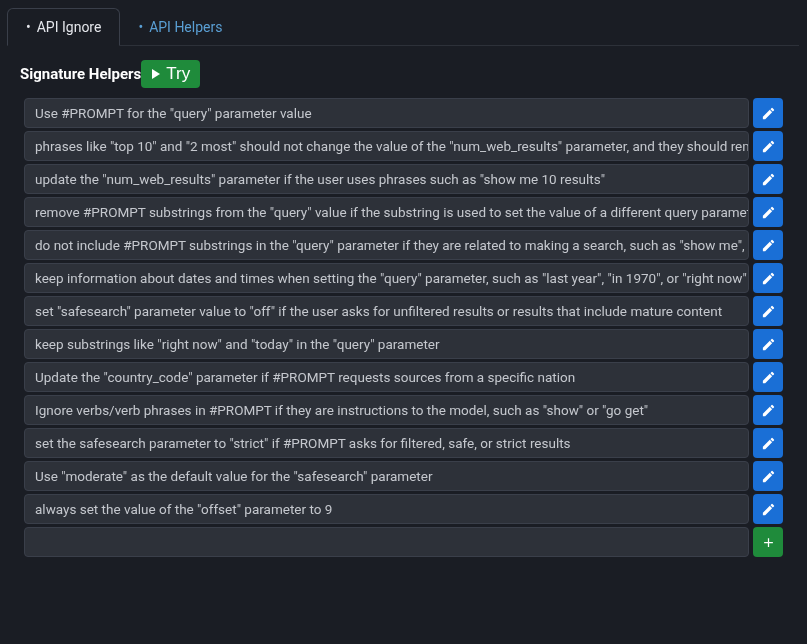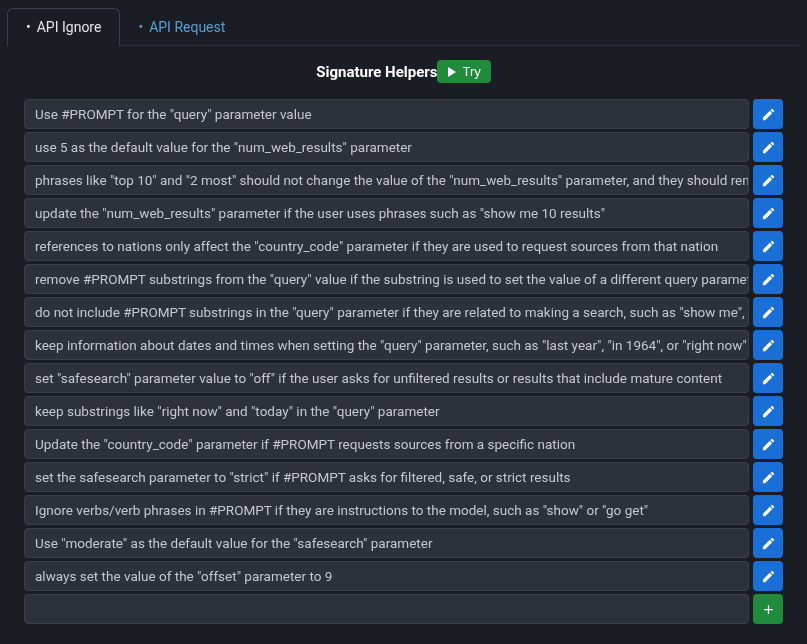--- a/index.html
+++ b/index.html
@@ -42,36 +42,36 @@
     }
     .tab.inactive {
       color: #5a9fd4;
     }
     .tab-dot {
       font-size: 14px;
       line-height: 1;
     }
     .section-header {
       display: flex;
-      justify-content: center;
-      align-items: center;
-      padding: 14px 12px 16px 12px;
+      justify-content: flex-start;
+      align-items: center;
+      padding: 14px 12px 10px 12px;
     }
     .section-title {
       font-size: 15px;
       font-weight: 700;
       color: #ffffff;
     }
     .try-button {
       background: #1f8b3b;
       color: #ffffff;
       border: none;
       border-radius: 4px;
       padding: 4px 10px;
-      font-size: 13px;
+      font-size: 17px;
       font-weight: 500;
       display: flex;
       align-items: center;
       gap: 5px;
       cursor: pointer;
     }
     .try-button svg {
       width: 10px;
       height: 10px;
       fill: #ffffff;
@@ -131,21 +131,21 @@
 <body>
 
 <div class="container">
   <div class="tabs">
     <div class="tab active">
       <span class="tab-dot">•</span>
       <span>API Ignore</span>
     </div>
     <div class="tab inactive">
       <span class="tab-dot">•</span>
-      <span>API Request</span>
+      <span>API Helpers</span>
     </div>
   </div>
 
   <div class="section-header">
     <div class="section-title">Signature Helpers</div>
     <button class="try-button">
       <svg viewBox="0 0 10 10">
           <path d="M1 0 L9 5 L1 10 Z"></path>
         </svg>
       <span>Try</span>
@@ -156,69 +156,53 @@
 
   <div class="helper-row">
         <div class="helper-input">Use #PROMPT for the "query" parameter value</div>
         <button class="icon-button edit">
           <svg viewBox="0 0 24 24">
             <path d="M3 17.25V21h3.75L17.81 9.94l-3.75-3.75L3 17.25zM20.71 7.04a1 1 0 0 0 0-1.41l-2.34-2.34a1 1 0 0 0-1.41 0l-1.83 1.83 3.75 3.75 1.83-1.83z"></path>
           </svg>
         </button>
       </div>
       <div class="helper-row">
-        <div class="helper-input">use 5 as the default value for the "num_web_results" parameter</div>
-        <button class="icon-button edit">
-          <svg viewBox="0 0 24 24">
-            <path d="M3 17.25V21h3.75L17.81 9.94l-3.75-3.75L3 17.25zM20.71 7.04a1 1 0 0 0 0-1.41l-2.34-2.34a1 1 0 0 0-1.41 0l-1.83 1.83 3.75 3.75 1.83-1.83z"></path>
-          </svg>
-        </button>
-      </div>
-      <div class="helper-row">
         <div class="helper-input">phrases like "top 10" and "2 most" should not change the value of the "num_web_results" parameter, and they should rem</div>
         <button class="icon-button edit">
           <svg viewBox="0 0 24 24">
             <path d="M3 17.25V21h3.75L17.81 9.94l-3.75-3.75L3 17.25zM20.71 7.04a1 1 0 0 0 0-1.41l-2.34-2.34a1 1 0 0 0-1.41 0l-1.83 1.83 3.75 3.75 1.83-1.83z"></path>
           </svg>
         </button>
       </div>
       <div class="helper-row">
         <div class="helper-input">update the "num_web_results" parameter if the user uses phrases such as "show me 10 results"</div>
         <button class="icon-button edit">
           <svg viewBox="0 0 24 24">
             <path d="M3 17.25V21h3.75L17.81 9.94l-3.75-3.75L3 17.25zM20.71 7.04a1 1 0 0 0 0-1.41l-2.34-2.34a1 1 0 0 0-1.41 0l-1.83 1.83 3.75 3.75 1.83-1.83z"></path>
           </svg>
         </button>
       </div>
       <div class="helper-row">
-        <div class="helper-input">references to nations only affect the "country_code" parameter if they are used to request sources from that nation</div>
-        <button class="icon-button edit">
-          <svg viewBox="0 0 24 24">
-            <path d="M3 17.25V21h3.75L17.81 9.94l-3.75-3.75L3 17.25zM20.71 7.04a1 1 0 0 0 0-1.41l-2.34-2.34a1 1 0 0 0-1.41 0l-1.83 1.83 3.75 3.75 1.83-1.83z"></path>
-          </svg>
-        </button>
-      </div>
-      <div class="helper-row">
         <div class="helper-input">remove #PROMPT substrings from the "query" value if the substring is used to set the value of a different query parameter</div>
         <button class="icon-button edit">
           <svg viewBox="0 0 24 24">
             <path d="M3 17.25V21h3.75L17.81 9.94l-3.75-3.75L3 17.25zM20.71 7.04a1 1 0 0 0 0-1.41l-2.34-2.34a1 1 0 0 0-1.41 0l-1.83 1.83 3.75 3.75 1.83-1.83z"></path>
           </svg>
         </button>
       </div>
       <div class="helper-row">
         <div class="helper-input">do not include #PROMPT substrings in the "query" parameter if they are related to making a search, such as "show me", "</div>
         <button class="icon-button edit">
           <svg viewBox="0 0 24 24">
             <path d="M3 17.25V21h3.75L17.81 9.94l-3.75-3.75L3 17.25zM20.71 7.04a1 1 0 0 0 0-1.41l-2.34-2.34a1 1 0 0 0-1.41 0l-1.83 1.83 3.75 3.75 1.83-1.83z"></path>
           </svg>
         </button>
       </div>
       <div class="helper-row">
-        <div class="helper-input">keep information about dates and times when setting the "query" parameter, such as "last year", "in 1964", or "right now"</div>
+        <div class="helper-input">keep information about dates and times when setting the "query" parameter, such as "last year", "in 1970", or "right now"</div>
         <button class="icon-button edit">
           <svg viewBox="0 0 24 24">
             <path d="M3 17.25V21h3.75L17.81 9.94l-3.75-3.75L3 17.25zM20.71 7.04a1 1 0 0 0 0-1.41l-2.34-2.34a1 1 0 0 0-1.41 0l-1.83 1.83 3.75 3.75 1.83-1.83z"></path>
           </svg>
         </button>
       </div>
       <div class="helper-row">
         <div class="helper-input">set "safesearch" parameter value to "off" if the user asks for unfiltered results or results that include mature content</div>
         <button class="icon-button edit">
           <svg viewBox="0 0 24 24">
@@ -236,29 +220,29 @@
       </div>
       <div class="helper-row">
         <div class="helper-input">Update the "country_code" parameter if #PROMPT requests sources from a specific nation</div>
         <button class="icon-button edit">
           <svg viewBox="0 0 24 24">
             <path d="M3 17.25V21h3.75L17.81 9.94l-3.75-3.75L3 17.25zM20.71 7.04a1 1 0 0 0 0-1.41l-2.34-2.34a1 1 0 0 0-1.41 0l-1.83 1.83 3.75 3.75 1.83-1.83z"></path>
           </svg>
         </button>
       </div>
       <div class="helper-row">
+        <div class="helper-input">Ignore verbs/verb phrases in #PROMPT if they are instructions to the model, such as "show" or "go get"</div>
+        <button class="icon-button edit">
+          <svg viewBox="0 0 24 24">
+            <path d="M3 17.25V21h3.75L17.81 9.94l-3.75-3.75L3 17.25zM20.71 7.04a1 1 0 0 0 0-1.41l-2.34-2.34a1 1 0 0 0-1.41 0l-1.83 1.83 3.75 3.75 1.83-1.83z"></path>
+          </svg>
+        </button>
+      </div>
+      <div class="helper-row">
         <div class="helper-input">set the safesearch parameter to "strict" if #PROMPT asks for filtered, safe, or strict results</div>
-        <button class="icon-button edit">
-          <svg viewBox="0 0 24 24">
-            <path d="M3 17.25V21h3.75L17.81 9.94l-3.75-3.75L3 17.25zM20.71 7.04a1 1 0 0 0 0-1.41l-2.34-2.34a1 1 0 0 0-1.41 0l-1.83 1.83 3.75 3.75 1.83-1.83z"></path>
-          </svg>
-        </button>
-      </div>
-      <div class="helper-row">
-        <div class="helper-input">Ignore verbs/verb phrases in #PROMPT if they are instructions to the model, such as "show" or "go get"</div>
         <button class="icon-button edit">
           <svg viewBox="0 0 24 24">
             <path d="M3 17.25V21h3.75L17.81 9.94l-3.75-3.75L3 17.25zM20.71 7.04a1 1 0 0 0 0-1.41l-2.34-2.34a1 1 0 0 0-1.41 0l-1.83 1.83 3.75 3.75 1.83-1.83z"></path>
           </svg>
         </button>
       </div>
       <div class="helper-row">
         <div class="helper-input">Use "moderate" as the default value for the "safesearch" parameter</div>
         <button class="icon-button edit">
           <svg viewBox="0 0 24 24">

